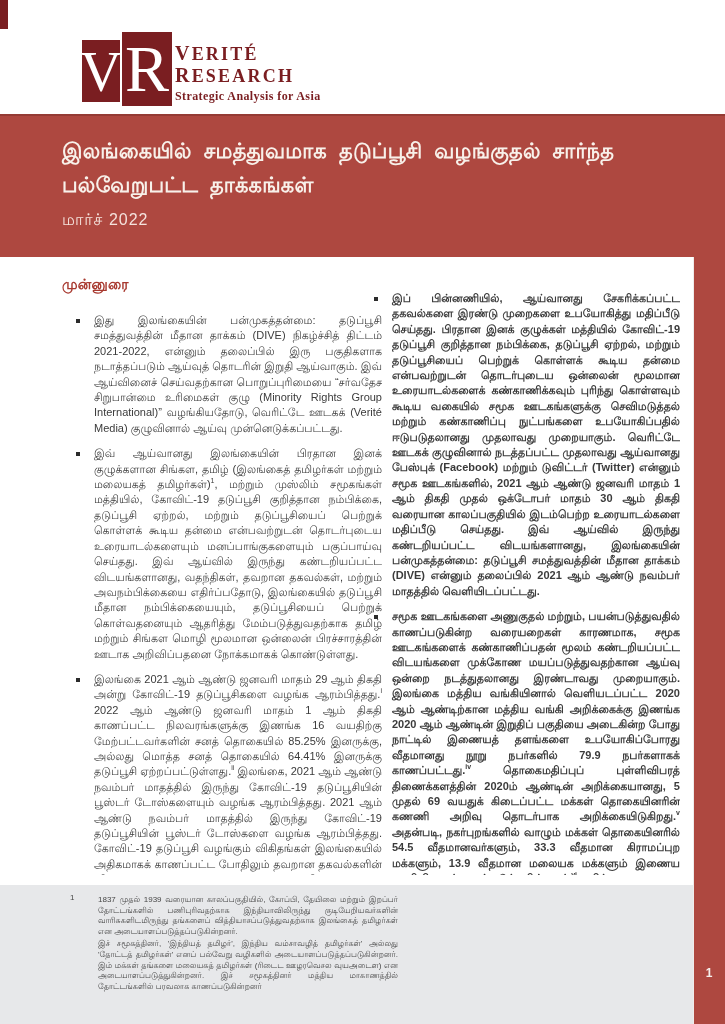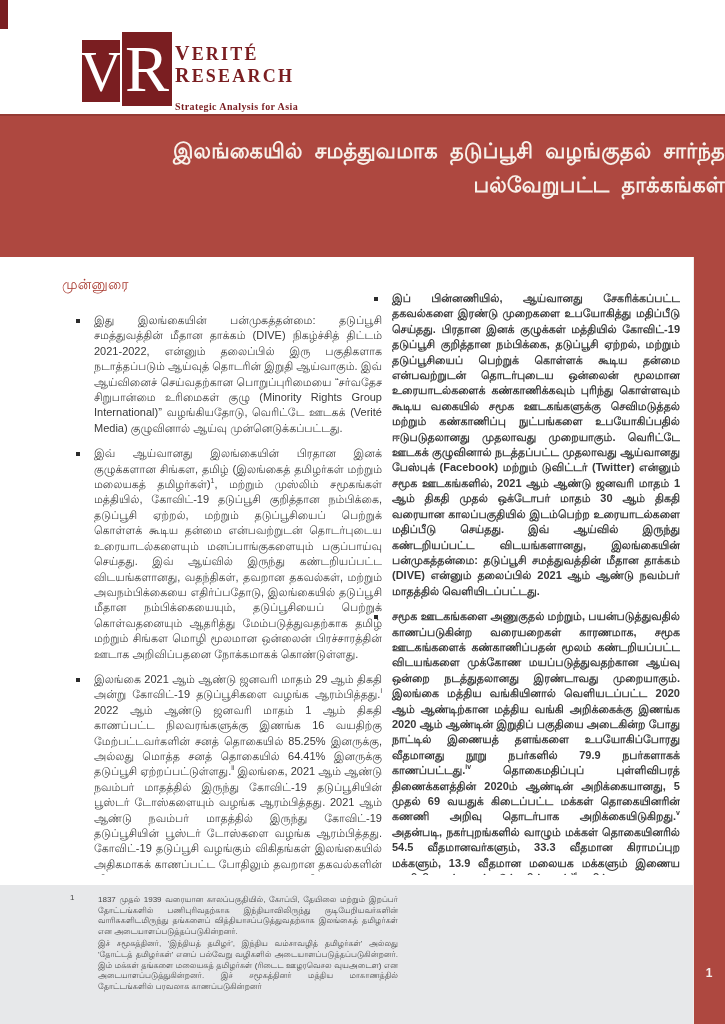--- a/index.html
+++ b/index.html
@@ -30,30 +30,29 @@
     display: flex; align-items: center; justify-content: center;
     overflow: hidden;
   }
   .logo-block-v { left: 0; top: 10px; width: 38px; height: 62px; font-size: 58px; }
   .logo-block-r { left: 40px; top: 2px; width: 50px; height: 74px; font-size: 66px; }
   .wordmark { position: absolute; left: 93px; top: 13px; color: #7a1e21; font-family: "Liberation Serif", serif; }
   .wordmark-line {
     font-size: 18px; letter-spacing: 2.2px; font-weight: bold; line-height: 21px;
   }
   .wordmark-line::first-letter { font-size: 20px; }
-  .logo-tagline { font-size: 10px; font-weight: bold; letter-spacing: 0.4px; margin-top: 14px; }
+  .logo-tagline { font-size: 12px; font-weight: bold; letter-spacing: 0.4px; margin-top: 2px; }
 
   
   .banner {
     position: absolute; top: 114px; left: 0;
     width: 725px; height: 143px;
     background: #ae4840;
     border-top: 2px solid #943b34;
     box-sizing: border-box;
-    text-align: right;
   }
   .banner-title {
     margin: 18px 0 0 62px;
     color: #f8f1ea;
     font-size: 21px;
     font-weight: bold;
     line-height: 34px;
     word-spacing: 6px;
     letter-spacing: 0.2px;
   }
@@ -80,21 +79,21 @@
     width: 693px; height: 139px;
     background: #e7e8ea;
   }
 
   
   .section-heading {
     position: absolute; top: 276px; left: 62px;
     margin: 0;
     color: #a8392f;
     font-size: 14px;
-    font-weight: normal;
+    font-weight: bold;
     letter-spacing: 0.2px;
   }
   .col { position: absolute; overflow: hidden; }
   .col-left  { top: 313px; left: 74px;  width: 308px; height: 562px; }
   .col-right { top: 291px; left: 372px; width: 308px; height: 584px; font-weight: bold; }
   .bullet { display: grid; grid-template-columns: 20px 1fr; margin: 0 0 10px 0; }
   .bullet .marker {
     width: 4px; height: 4px; background: #2b2b2b; margin-top: 6px; margin-left: 2px;
   }
   .bullet-text {
@@ -150,20 +149,21 @@
         <div class="logo-tagline">Strategic Analysis for Asia</div>
       </div>
     </div>
   </header>
 
   <section class="banner">
     <h1 class="banner-title">
       <span class="line">இலங்கையில் சமத்துவமாக தடுப்பூசி வழங்குதல் சார்ந்த</span>
       <span class="line">பல்வேறுபட்ட தாக்கங்கள்</span>
     </h1>
+    <div class="banner-date">மார்ச் 2022</div>
   </section>
 
   <aside class="side-strip"></aside>
   <div class="gray-band"></div>
 
   <main>
     <h2 class="section-heading">முன்னுரை</h2>
 
     <div class="col col-left">
       <div class="bullet">

